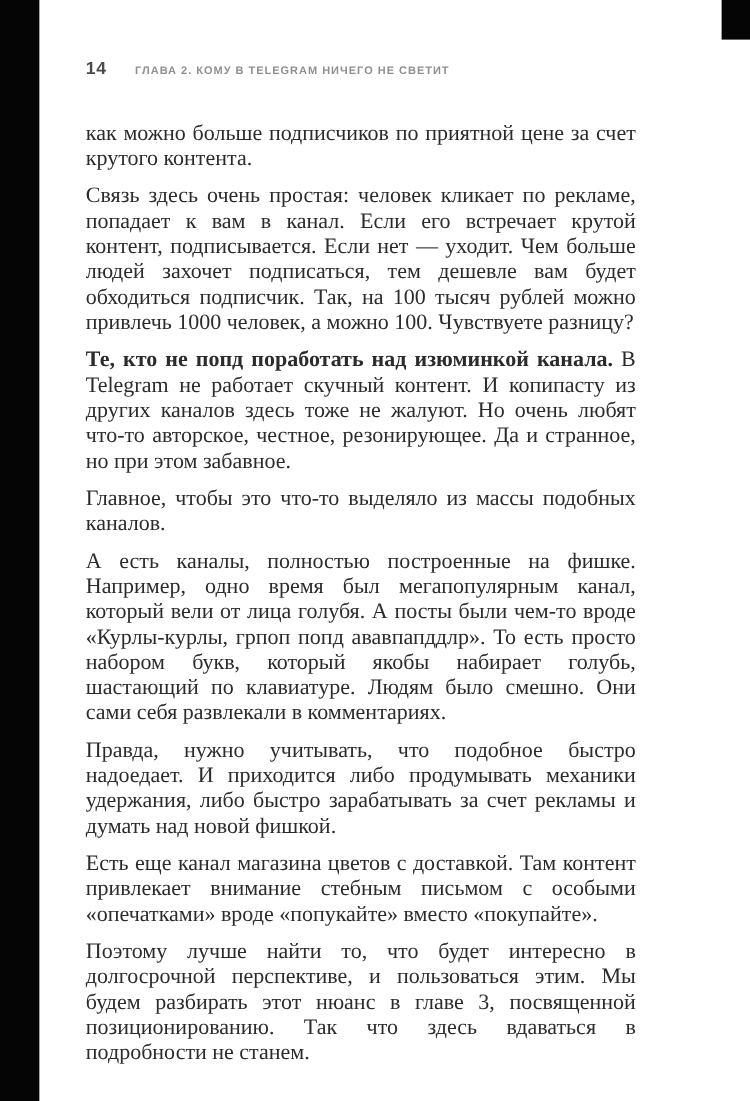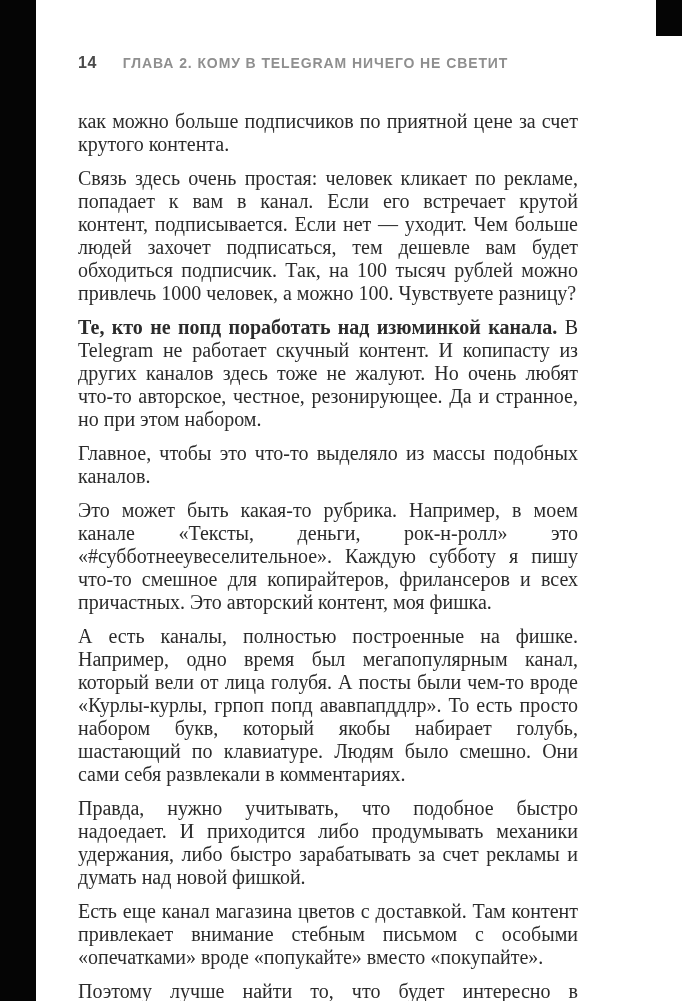--- a/index.html
+++ b/index.html
@@ -47,21 +47,21 @@
     font-family: "Liberation Sans", sans-serif;
     margin-bottom: 38px;
   }
   .page-number {
     font-size: 16px;
     font-weight: 700;
     color: #4a4a4a;
     letter-spacing: 0.5px;
   }
   .chapter-title {
-    font-size: 14px;
+    font-size: 10px;
     font-weight: 700;
     color: #8f8f8f;
     letter-spacing: 0.9px;
     text-transform: uppercase;
   }
   .body-text p {
     margin: 0 0 11px 0;
     font-size: 20px;
     line-height: 23px;
     color: #2b2b2b;
@@ -80,22 +80,21 @@
 <div class="page">
 
   <div class="page-header">
     <span class="page-number">14</span>
     <span class="chapter-title">ГЛАВА 2. КОМУ В TELEGRAM НИЧЕГО НЕ СВЕТИТ</span>
   </div>
 
   <div class="body-text">
     <p>как можно больше подписчиков по приятной цене за счет крутого контента.</p>
     <p>Связь здесь очень простая: человек кликает по рекламе, попадает к вам в канал. Если его встречает крутой контент, подписывается. Если нет — уходит. Чем больше людей захочет подписаться, тем дешевле вам будет обходиться подписчик. Так, на 100 тысяч рублей можно привлечь 1000 человек, а можно 100. Чувствуете разницу?</p>
-    <p><span class="bold-lead">Те, кто не попд поработать над изюминкой канала.</span><span> В Telegram не работает скучный контент. И копипасту из других каналов здесь тоже не жалуют. Но очень любят что-то авторское, честное, резонирующее. Да и странное, но при этом набором.</span></p>
+    <p><span class="bold-lead">Те, кто не попд поработать над изюминкой канала.</span><span> В Telegram не работает скучный контент. И копипасту из других каналов здесь тоже не жалуют. Но очень любят что-то авторское, честное, резонирующее. Да и странное, но при этом забавное.</span></p>
     <p>Главное, чтобы это что-то выделяло из массы подобных каналов.</p>
-    <p>Это может быть какая-то рубрика. Например, в моем канале «Тексты, деньги, рок-н-ролл» это «#субботнееувеселительное». Каждую субботу я пишу что-то смешное для копирайтеров, фрилансеров и всех причастных. Это авторский контент, моя фишка.</p>
     <p>А есть каналы, полностью построенные на фишке. Например, одно время был мегапопулярным канал, который вели от лица голубя. А посты были чем-то вроде «Курлы-курлы, грпоп попд ававпапддлр». То есть просто набором букв, который якобы набирает голубь, шастающий по клавиатуре. Людям было смешно. Они сами себя развлекали в комментариях.</p>
     <p>Правда, нужно учитывать, что подобное быстро надоедает. И приходится либо продумывать механики удержания, либо быстро зарабатывать за счет рекламы и думать над новой фишкой.</p>
     <p>Есть еще канал магазина цветов с доставкой. Там контент привлекает внимание стебным письмом с особыми «опечатками» вроде «попукайте» вместо «покупайте».</p>
     <p>Поэтому лучше найти то, что будет интересно в долгосрочной перспективе, и пользоваться этим. Мы будем разбирать этот нюанс в главе 3, посвященной позиционированию. Так что здесь вдаваться в подробности не станем.</p>
   </div>
 
 </div>
 
 </body></html>

